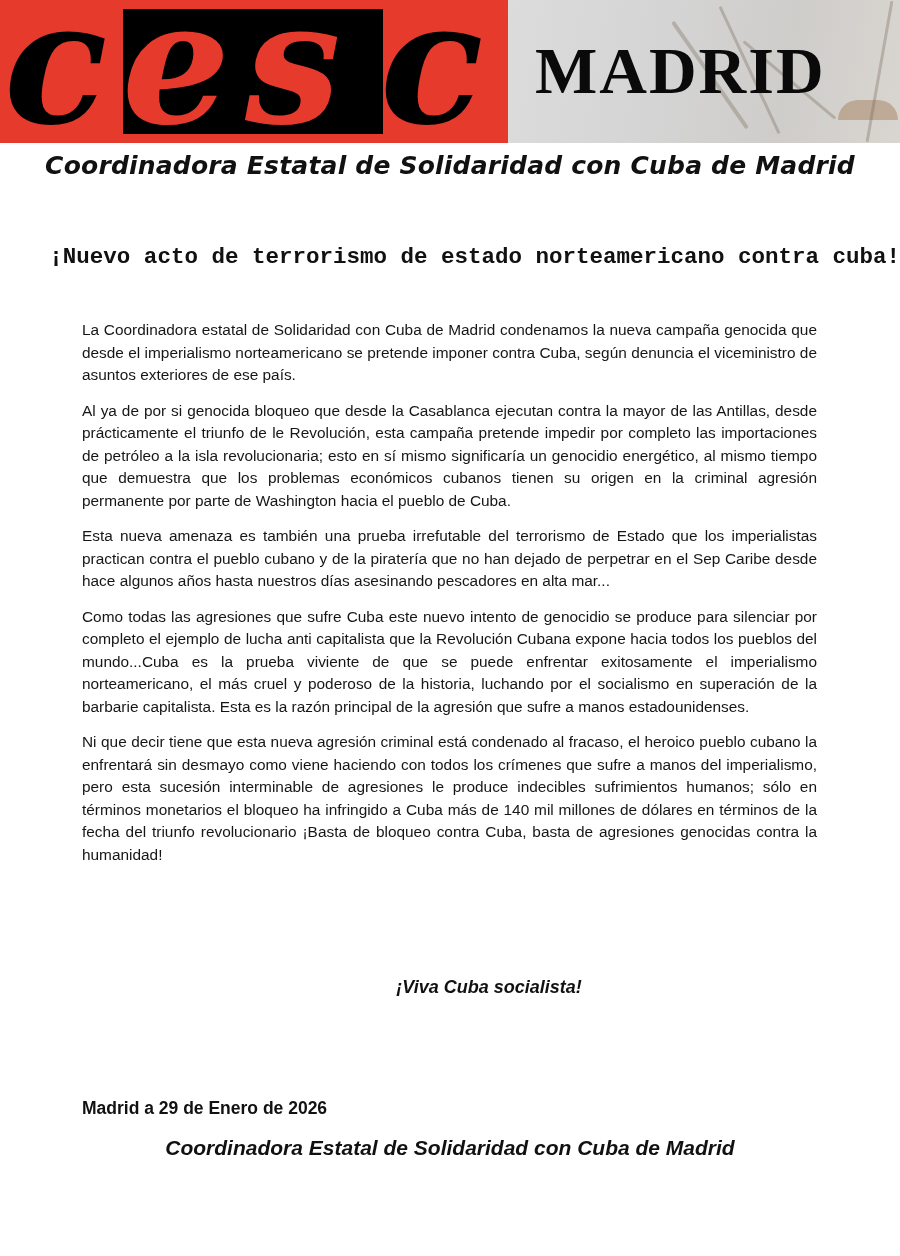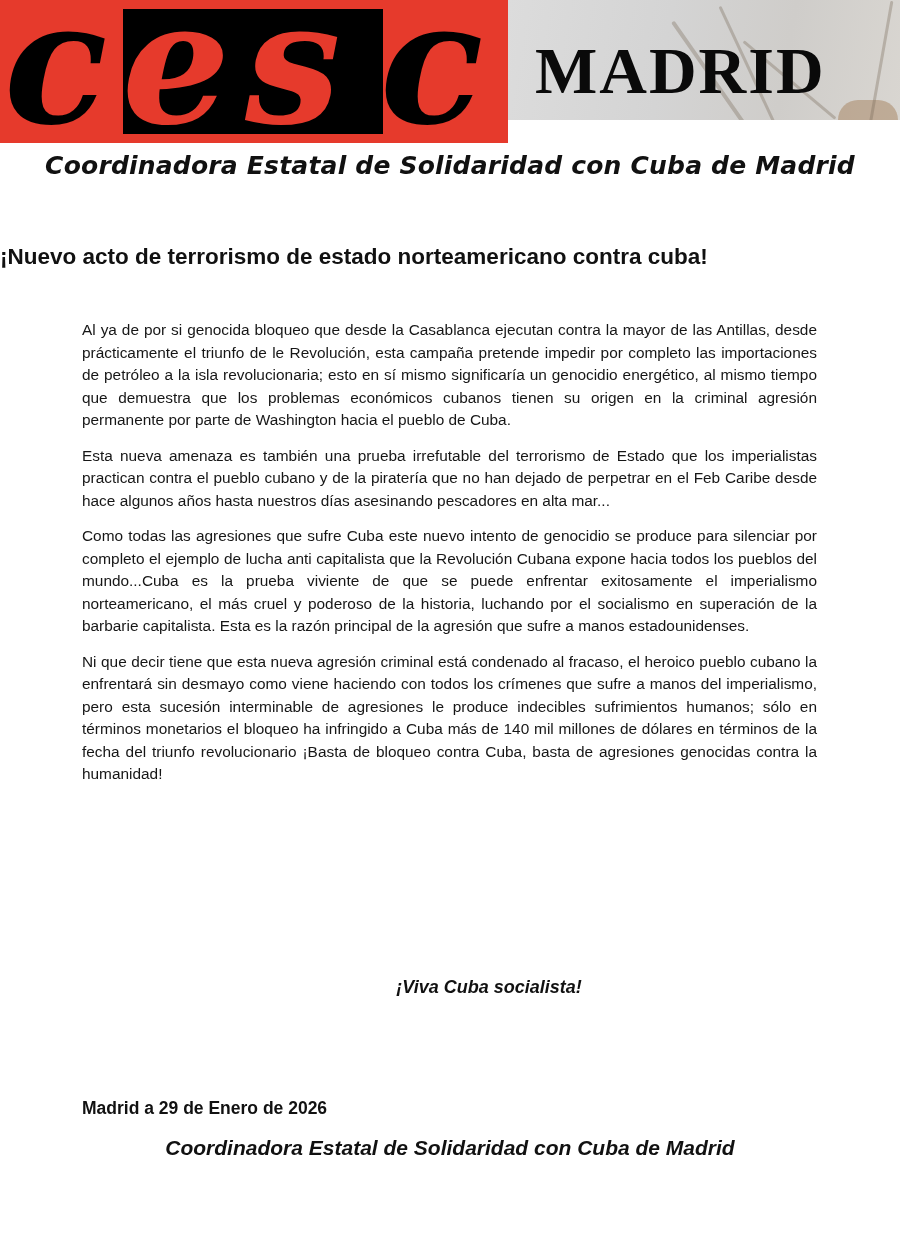--- a/index.html
+++ b/index.html
@@ -7,27 +7,27 @@
 
     .banner { position: absolute; left: 0; top: 0; width: 900px; height: 143px; }
     .logo-red { position: absolute; left: 0; top: 0; width: 508px; height: 143px; background: #e63a2c; overflow: hidden; }
     .logo-black-box { position: absolute; left: 123px; top: 9px; width: 260px; height: 125px; background: #000; }
     .logo-letter { position: absolute; font-family: "DejaVu Serif", serif; font-style: italic; font-weight: bold; font-size: 170px; line-height: 143px; top: -8px; letter-spacing: -4px; }
     .logo-c1 { left: 4px; color: #000; }
     .logo-e { left: 122px; color: #e63a2c; }
     .logo-s { left: 245px; color: #e63a2c; }
     .logo-c2 { left: 380px; color: #000; }
 
-    .banner-photo { position: absolute; left: 508px; top: 0; width: 392px; height: 120px; background: linear-gradient(100deg, #dcdcdc 0%, #d4d4d4 40%, #cfcdca 70%, #d9d6d1 100%); overflow: hidden; }
+    .banner-photo { position: absolute; left: 508px; top: 0; width: 392px; height: 143px; background: linear-gradient(100deg, #dcdcdc 0%, #d4d4d4 40%, #cfcdca 70%, #d9d6d1 100%); overflow: hidden; }
     .branch { position: absolute; border-radius: 3px; background: rgba(120,105,90,0.35); }
     .madrid-text { position: absolute; left: 27px; top: 38px; font-family: "Liberation Serif", serif; font-weight: bold; font-size: 66px; letter-spacing: 2px; color: #0a0a0a; line-height: 66px; }
 
     .subtitle { position: absolute; left: 0; top: 146px; width: 900px; text-align: center; font-family: "DejaVu Sans", sans-serif; font-style: italic; font-weight: bold; font-size: 25px; letter-spacing: 0.2px; line-height: 40px; color: #111; }
 
-    .headline { position: absolute; left: 0; top: 240px; width: 900px; text-align: left; font-family: Liberation Sans, sans-serif; font-weight: bold; font-size: 22.5px; line-height: 34px; color: #111; }
+    .headline { position: absolute; left: 0; top: 240px; width: 900px; text-align: right; font-family: Liberation Mono, monospace; font-weight: bold; font-size: 22.5px; line-height: 34px; color: #111; }
 
     .body { position: absolute; left: 82px; top: 319px; width: 735px; font-family: "Liberation Sans", sans-serif; font-size: 15.4px; line-height: 22.5px; color: #161616; }
     .body p { margin: 0 0 13px 0; text-align: justify; }
     .closing { font-weight: bold; font-size: 15px; margin: 0; }
     .slogans { position: absolute; left: 0; top: 970px; width: 900px; text-align: center; font-family: "Liberation Sans", sans-serif; font-style: italic; font-weight: bold; font-size: 18px; color: #111; margin-left: 39px; }
     .slogan { height: 40px; line-height: 34px; }
     .date-line { position: absolute; left: 82px; top: 1093px; font-family: "Liberation Sans", sans-serif; font-weight: bold; font-size: 17.5px; line-height: 30px; color: #111; text-align: center; }
     .signature { position: absolute; left: 0; top: 1131px; width: 900px; text-align: center; font-family: "Liberation Sans", sans-serif; font-style: italic; font-weight: bold; font-size: 21px; line-height: 34px; color: #111; }
   </style>
 </head>
@@ -49,22 +49,23 @@
     <div class="branch" style="left:370px; top:0px; width:3px; height:143px; transform: rotate(10deg);"></div>
     <div class="madrid-text">MADRID</div>
   </div>
 </div>
 
 <div class="subtitle">Coordinadora Estatal de Solidaridad con Cuba de Madrid</div>
 
 <h1 class="headline" style="margin:0;">¡Nuevo acto de terrorismo de estado norteamericano contra cuba!</h1>
 
 <div class="body">
+  <p>La Coordinadora estatal de Solidaridad con Cuba de Madrid condenamos la nueva campaña genocida que desde el imperialismo norteamericano se pretende imponer contra Cuba, según denuncia el viceministro de asuntos exteriores de ese país.</p>
   <p>Al ya de por si genocida bloqueo que desde la Casablanca ejecutan contra la mayor de las Antillas, desde prácticamente el triunfo de le Revolución, esta campaña pretende impedir por completo las importaciones de petróleo a la isla revolucionaria; esto en sí mismo significaría un genocidio energético, al mismo tiempo que demuestra que los problemas económicos cubanos tienen su origen en la criminal agresión permanente por parte de Washington hacia el pueblo de Cuba.</p>
-  <p>Esta nueva amenaza es también una prueba irrefutable del terrorismo de Estado que los imperialistas practican contra el pueblo cubano y de la piratería que no han dejado de perpetrar en el Feb Caribe desde hace algunos años hasta nuestros días asesinando pescadores en alta mar...</p>
+  <p>Esta nueva amenaza es también una prueba irrefutable del terrorismo de Estado que los imperialistas practican contra el pueblo cubano y de la piratería que no han dejado de perpetrar en el Sep Caribe desde hace algunos años hasta nuestros días asesinando pescadores en alta mar...</p>
   <p>Como todas las agresiones que sufre Cuba este nuevo intento de genocidio se produce para silenciar por completo el ejemplo de lucha anti capitalista que la Revolución Cubana expone hacia todos los pueblos del mundo...Cuba es la prueba viviente de que se puede enfrentar exitosamente el imperialismo norteamericano, el más cruel y poderoso de la historia, luchando por el socialismo en superación de la barbarie capitalista. Esta es la razón principal de la agresión que sufre a manos estadounidenses.</p>
   <p>Ni que decir tiene que esta nueva agresión criminal está condenado al fracaso, el heroico pueblo cubano la enfrentará sin desmayo como viene haciendo con todos los crímenes que sufre a manos del imperialismo, pero esta sucesión interminable de agresiones le produce indecibles sufrimientos humanos; sólo en términos monetarios el bloqueo ha infringido a Cuba más de 140 mil millones de dólares en términos de la fecha del triunfo revolucionario ¡Basta de bloqueo contra Cuba, basta de agresiones genocidas contra la humanidad!</p>
 </div>
 
 <div class="slogans">
   <div class="slogan">¡Viva Cuba socialista!</div>
 </div>
 
 <div class="date-line">Madrid a 29 de Enero de 2026</div>
 

